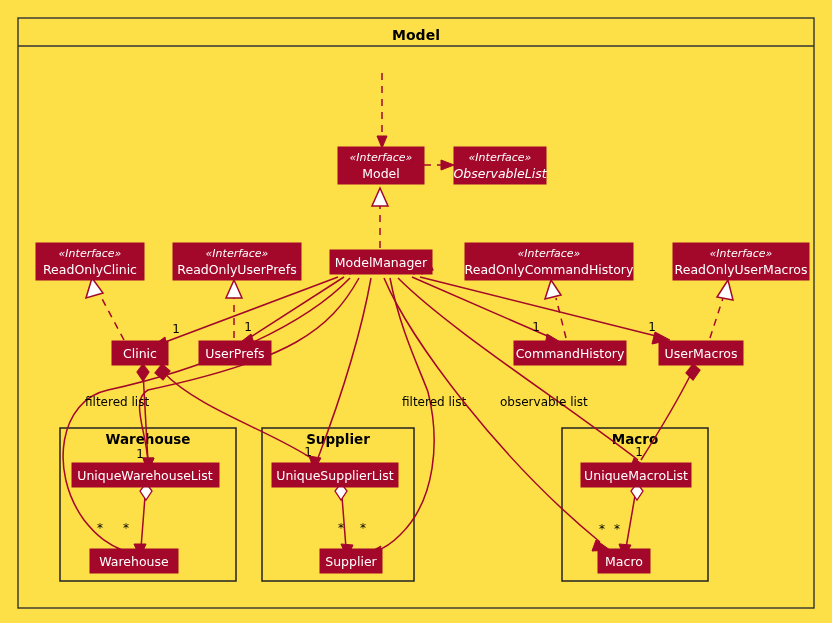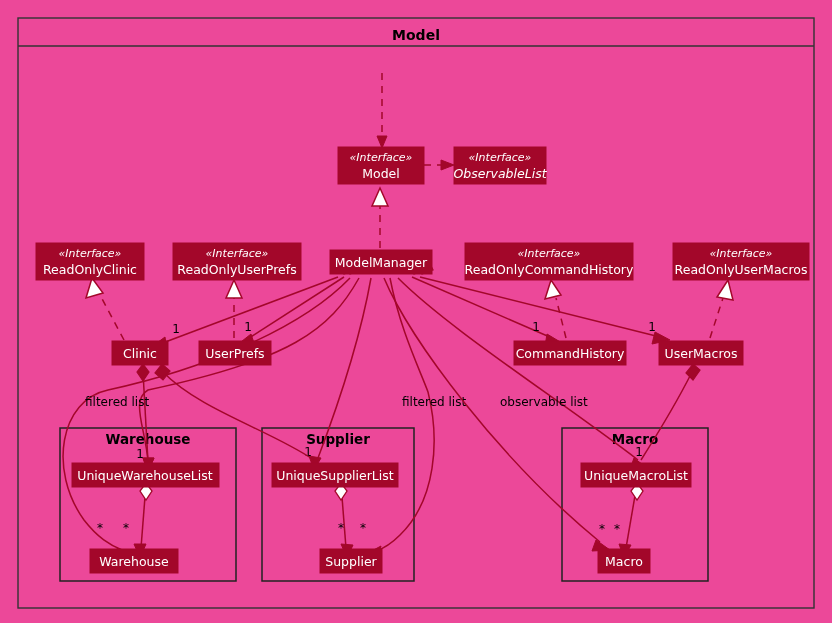--- a/index.html
+++ b/index.html
@@ -5,21 +5,21 @@
   html, body {
     margin: 0;
     padding: 0;
     background: #ffffff;
     font-family: "DejaVu Sans", sans-serif;
   }
   #stage {
     position: relative;
     width: 832px;
     height: 623px;
-    background: #ec4899;
+    background: #fde047;
     overflow: hidden;
   }
   svg#diagram {
     position: absolute;
     left: 0;
     top: 0;
     width: 832px;
     height: 623px;
   }
   .frame-rect {

